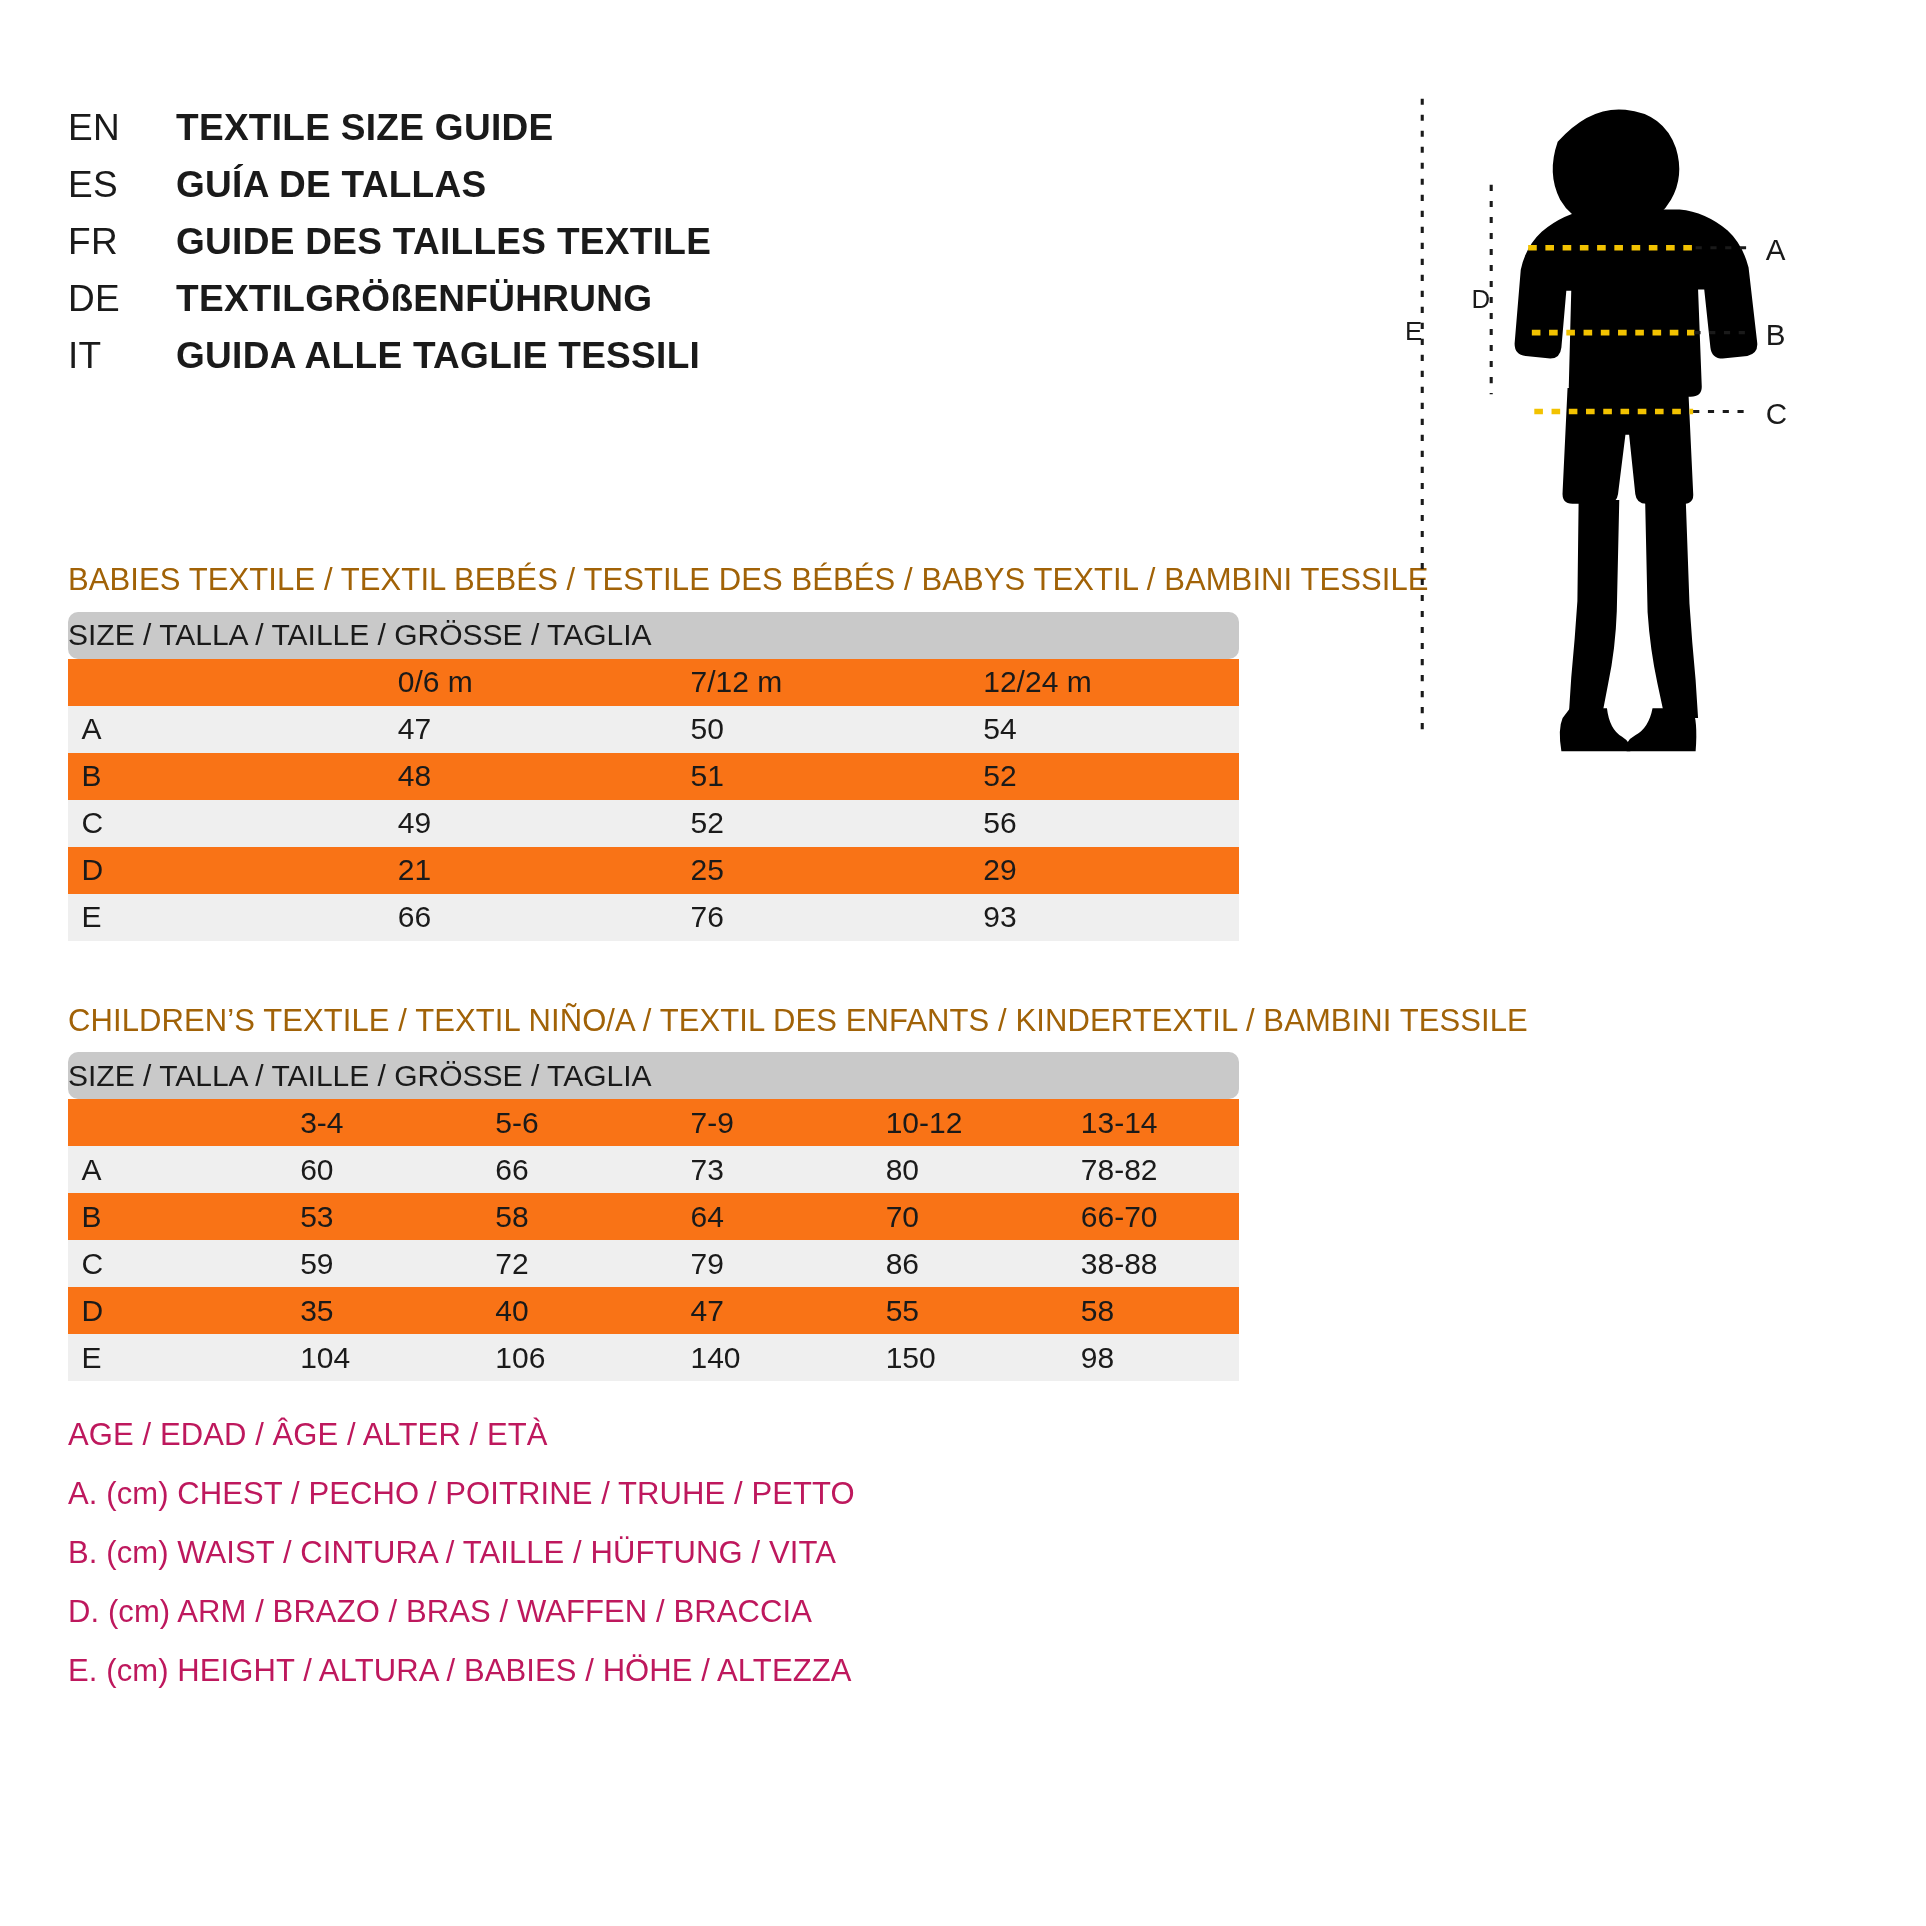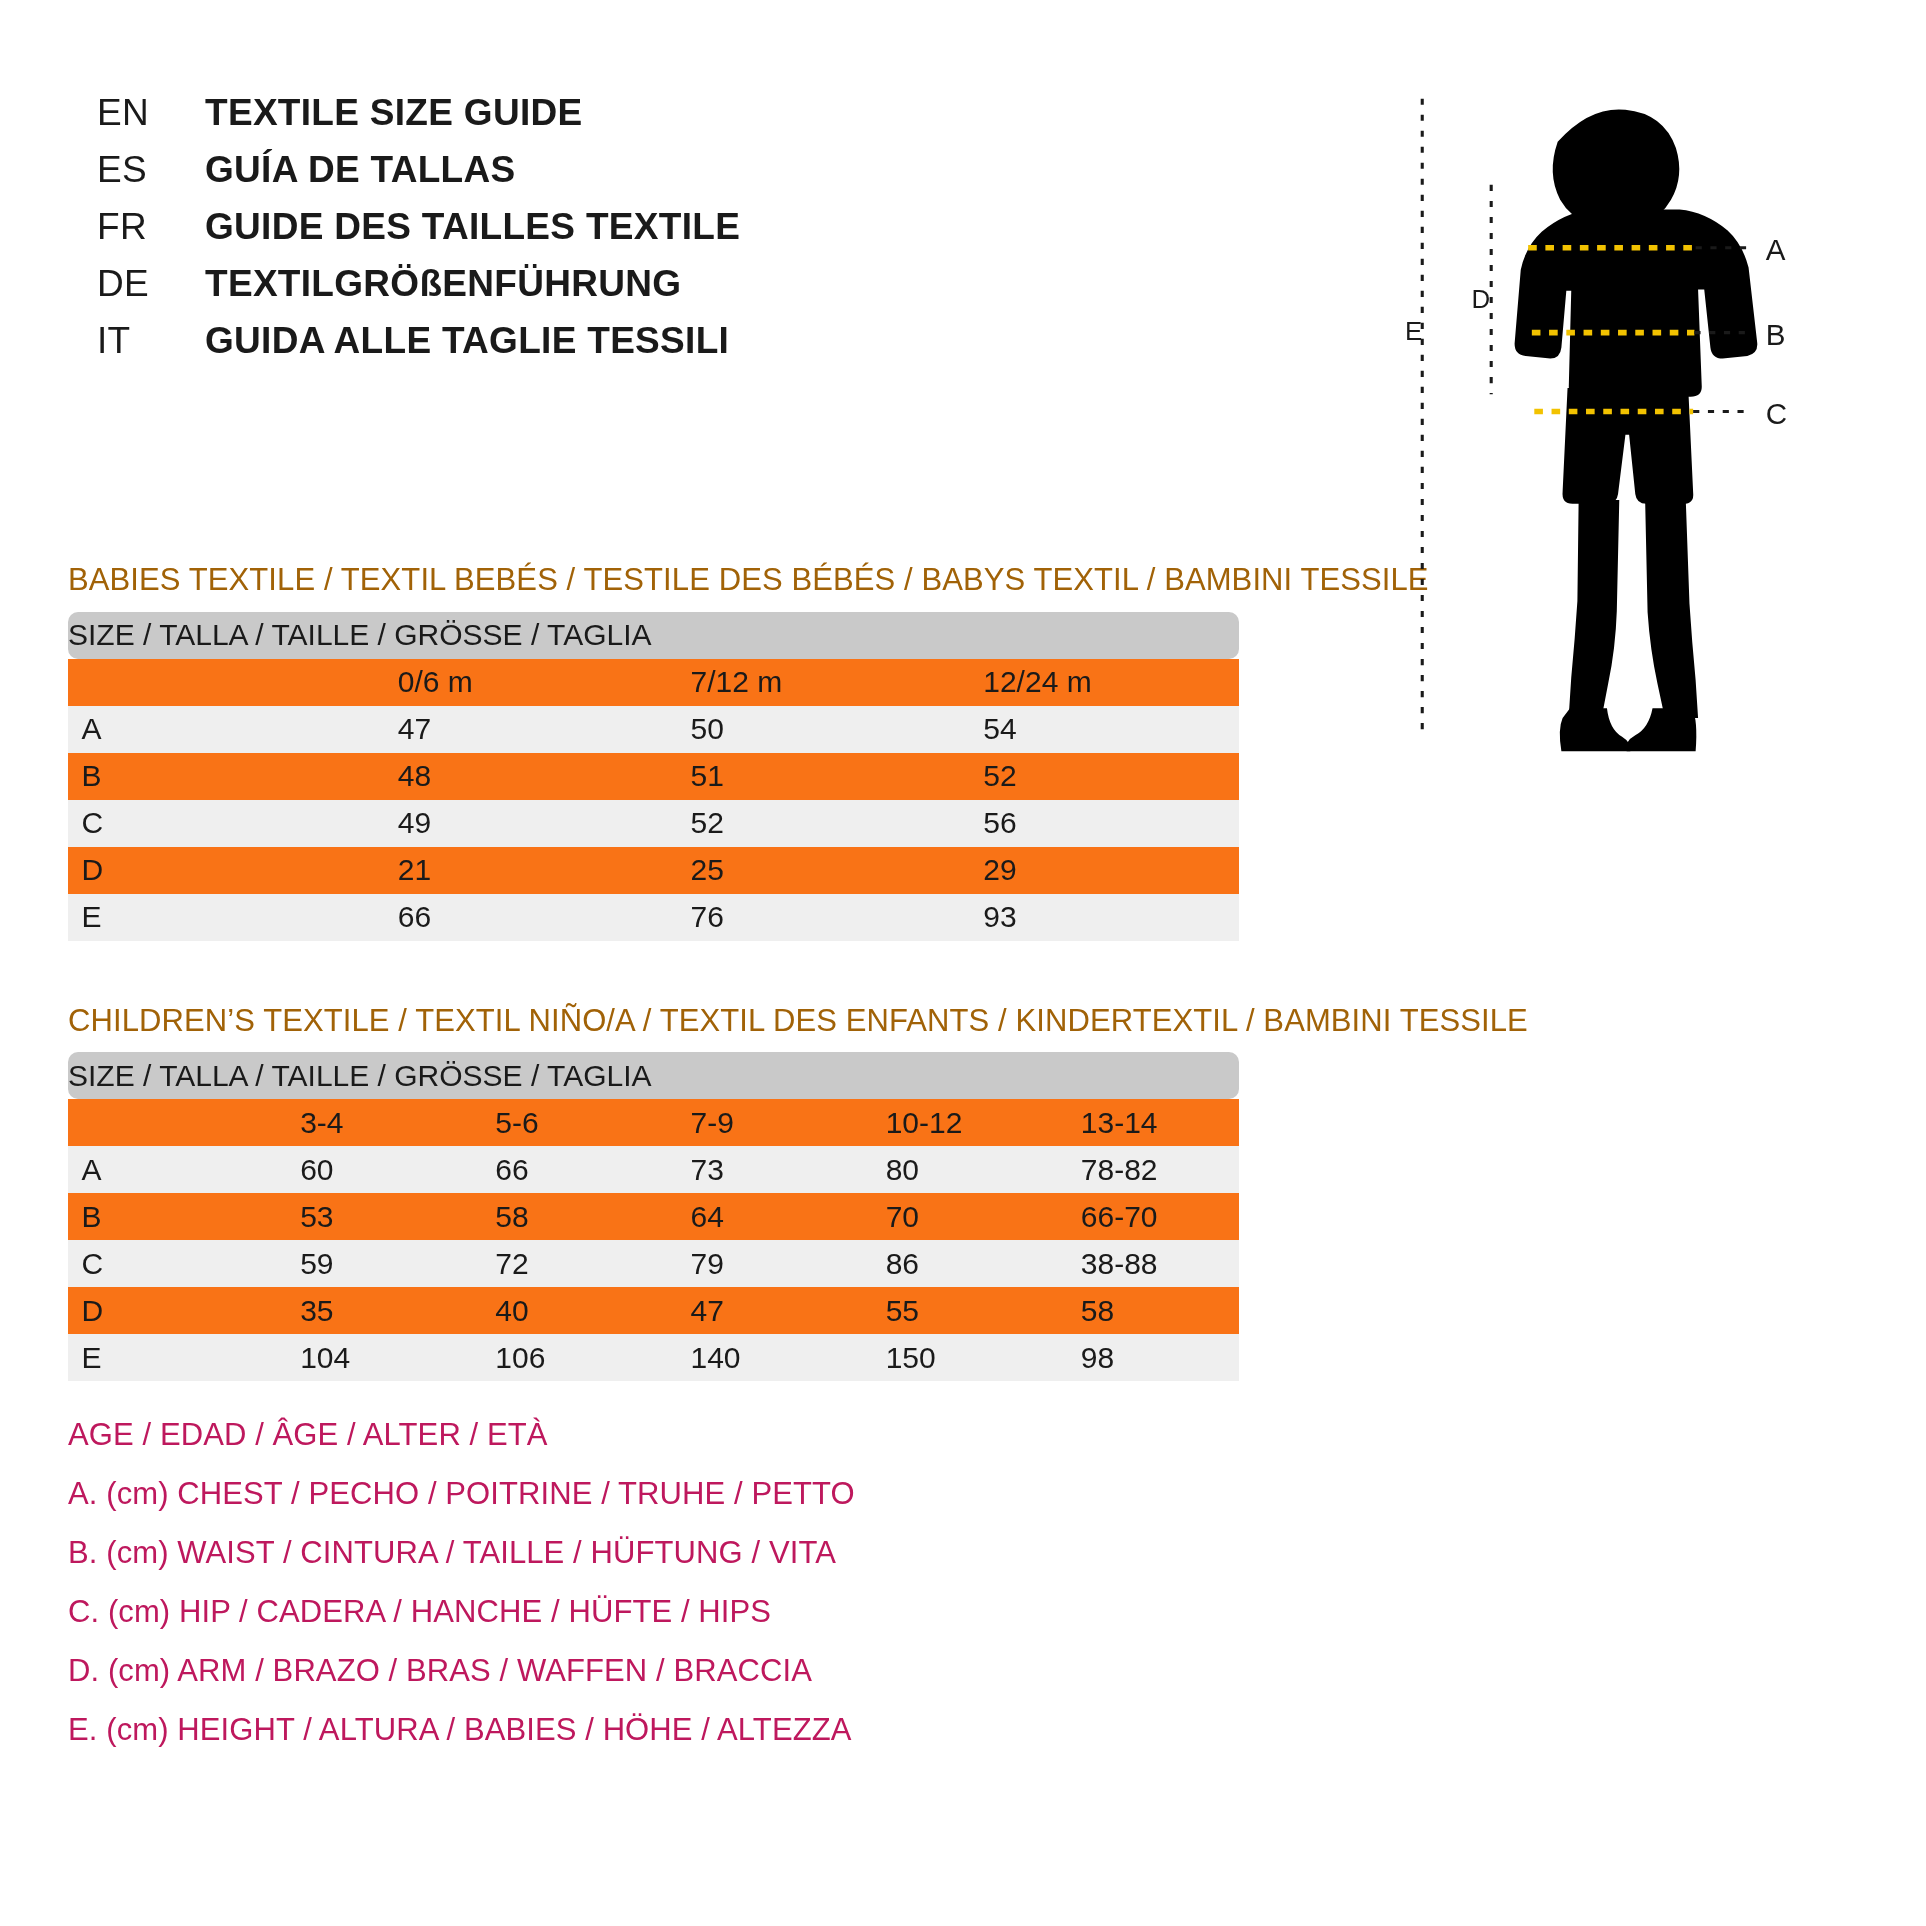--- a/index.html
+++ b/index.html
@@ -24,23 +24,22 @@
   }
 
   
   .lang-list {
     margin: 0;
     padding: 0;
     list-style: none;
   }
   .lang-row {
     display: flex;
-    align-items: flex-start;
+    align-items: flex-end;
     height: 57px;
-    margin-left: 29px;
   }
   .lang-code {
     width: 108px;
     font-size: 37px;
     letter-spacing: 0.3px;
     color: #1a1a1a;
   }
   .lang-title {
     font-size: 37px;
     letter-spacing: 0.3px;
@@ -283,19 +282,18 @@
           <td class="val">98</td>
         </tr>
       </tbody>
     </table>
   </div>
 
   <div class="legend">
     <div class="legend-line">AGE / EDAD / ÂGE / ALTER / ETÀ</div>
     <div class="legend-line">A. (cm) CHEST / PECHO / POITRINE / TRUHE / PETTO</div>
     <div class="legend-line">B. (cm) WAIST / CINTURA / TAILLE / HÜFTUNG / VITA</div>
-    <div class="legend-line">C. (cm) HIP / CADERA / HANCHE / HÜFTE / HIPS</div>
     <div class="legend-line">D. (cm) ARM / BRAZO / BRAS / WAFFEN / BRACCIA</div>
     <div class="legend-line">E. (cm) HEIGHT / ALTURA / BABIES / HÖHE / ALTEZZA</div>
   </div>
 
 </div>
 
 
 </body></html>

